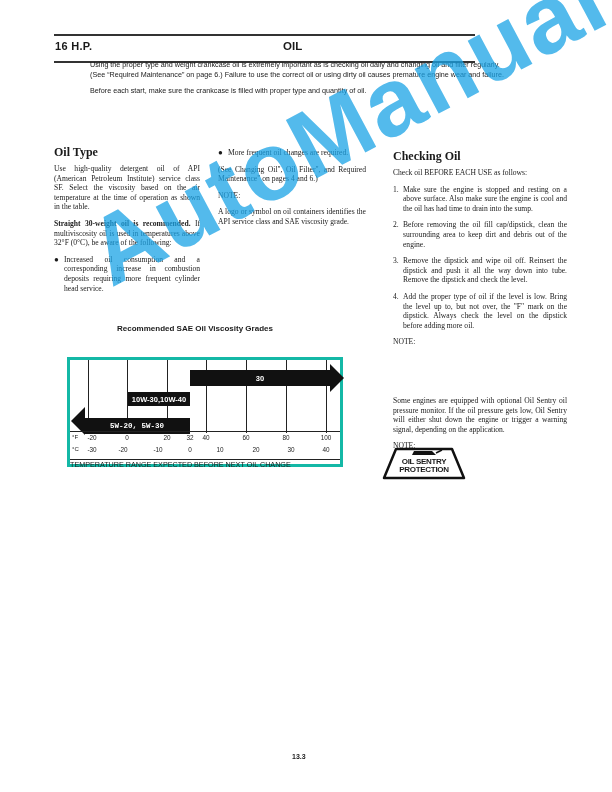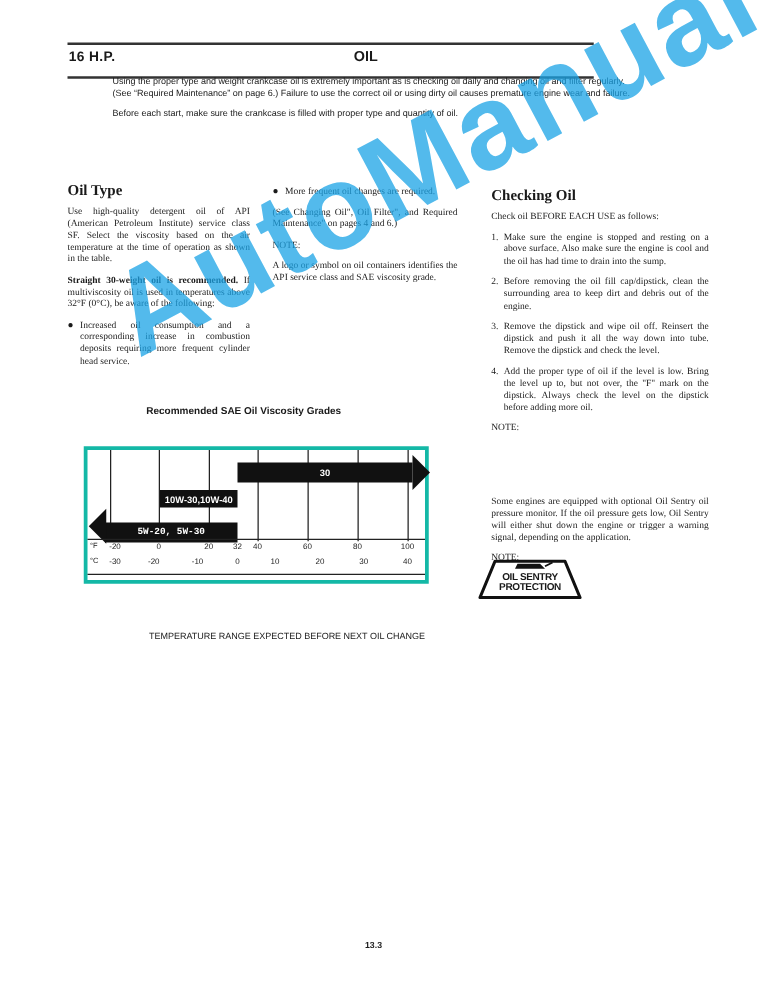--- a/index.html
+++ b/index.html
@@ -23,21 +23,21 @@
   ol li .n { width:10px; flex:none; }
   ol li .t { flex:1; }
   .chart-title { position:absolute; left:117px; top:324px; font-size:8px; font-weight:bold; }
   .chart { position:absolute; left:67px; top:357px; width:276px; height:110px; border:3px solid #14b8a6; box-sizing:border-box; }
   .chart .grid { position:absolute; top:0; bottom:31px; width:1px; background:#222; }
   .chart .axisline { position:absolute; left:0; right:0; top:71px; height:1px; background:#222; }
   .chart .axisline2 { position:absolute; left:0; right:0; top:99px; height:1px; background:#222; }
   .bar { position:absolute; background:#111; color:#fff; font-size:7.5px; font-weight:bold; display:flex; align-items:center; justify-content:center; }
   .tick { position:absolute; font-size:6.4px; color:#222; transform:translateX(-50%); }
   .axis-unit { position:absolute; font-size:6px; }
-  .axis-footer { position:absolute; left:0; right:0; top:100px; text-align:right; font-size:7.2px;margin-top:44px; }
+  .axis-footer { position:absolute; left:0; right:0; top:100px; text-align:left; font-size:7.2px; }
   .logo { position:absolute; left:382px; top:445px; width:84px; height:36px; }
   .page-num { position:absolute; left:292px; top:753px; font-size:7px; font-weight:bold; }
   .watermark { position:absolute; left:70px; top:210px; font-size:96px; font-weight:bold; color:#1aa3e6; opacity:0.75;
                transform:rotate(-28deg); transform-origin:left top; white-space:nowrap; letter-spacing:2px; pointer-events:none; font-family:"Liberation Sans", sans-serif; }
 </style>
 </head>
 <body>
 
 <div class="rule" style="top:34px;"></div>
 <div class="hdr-left">16 H.P.</div>

